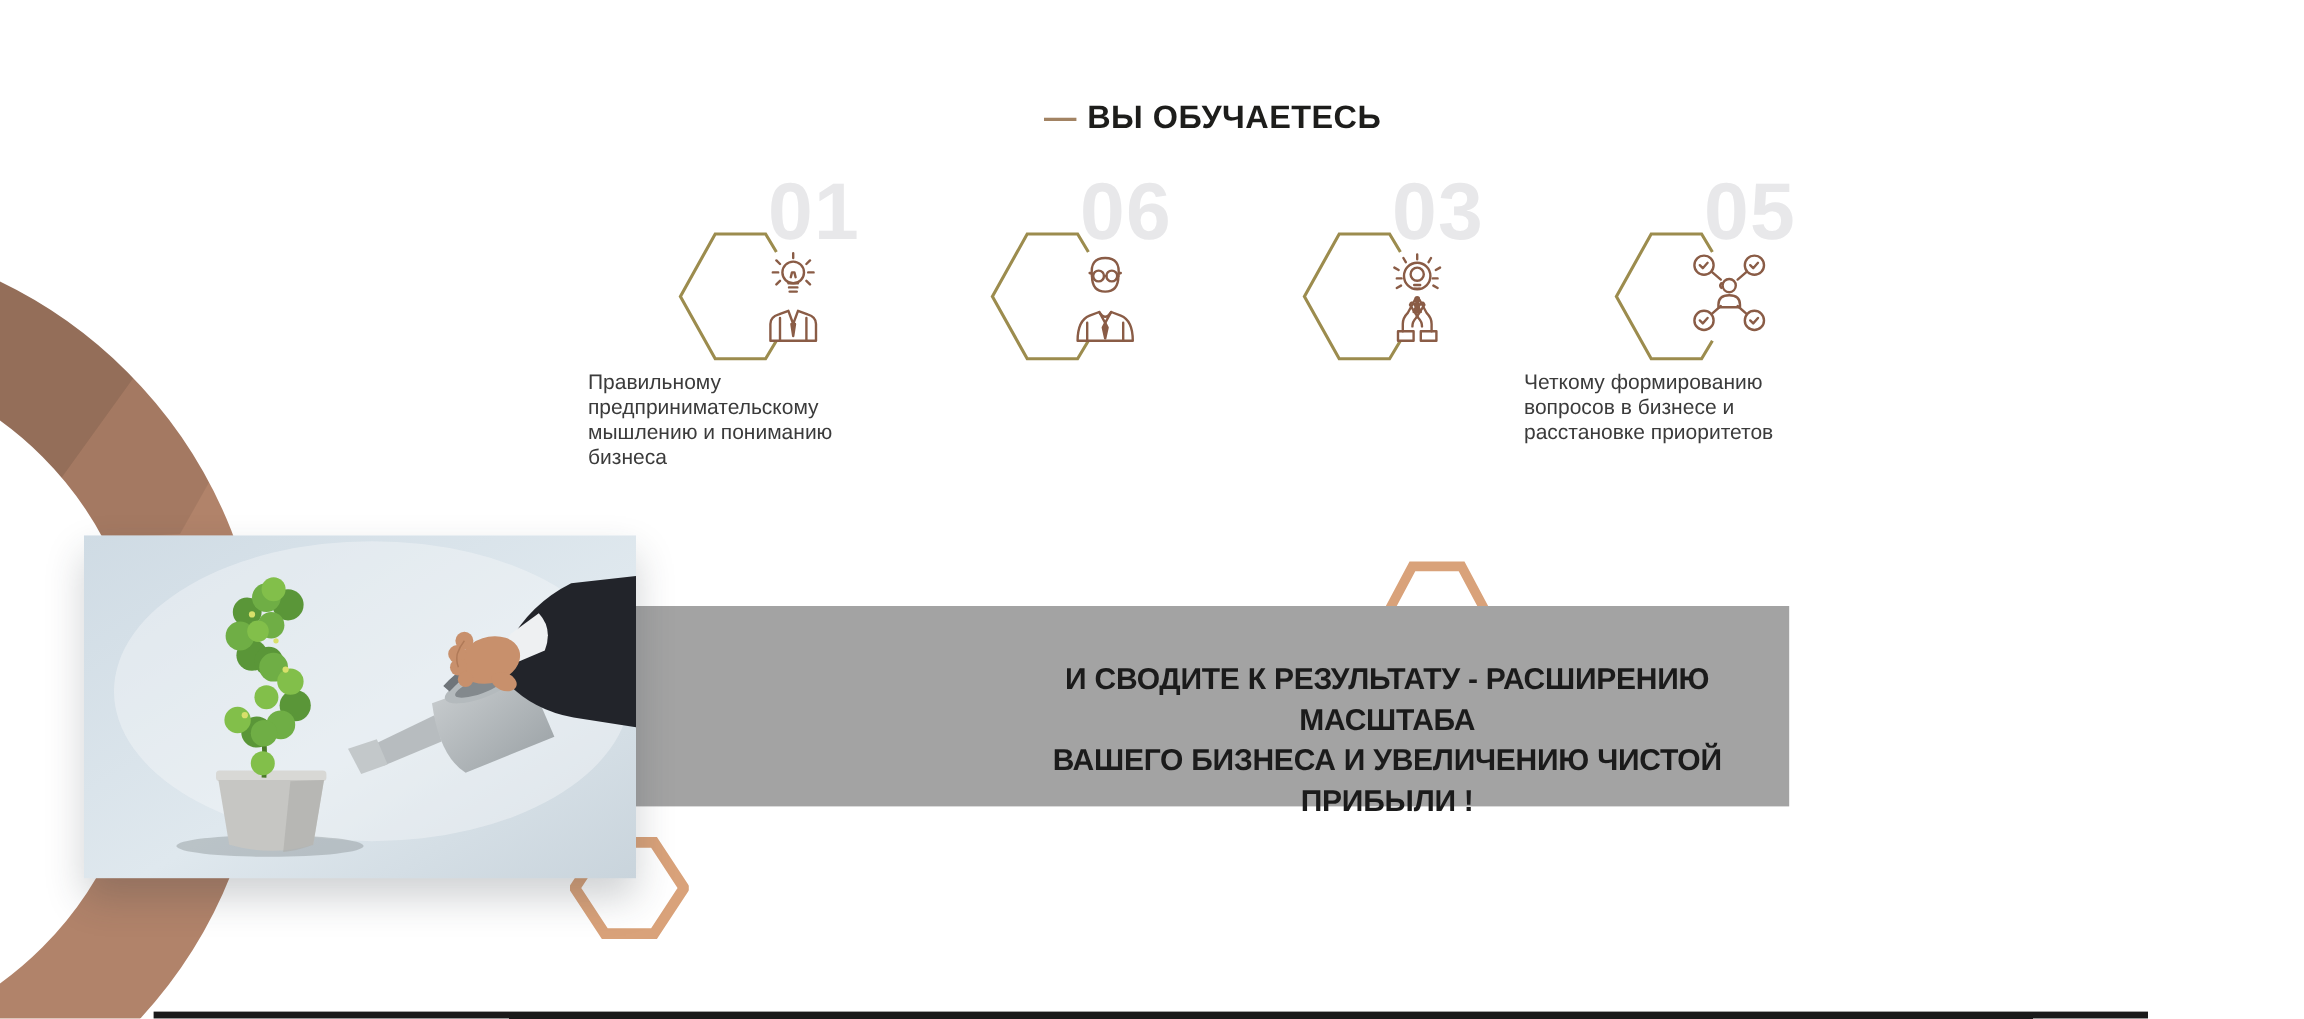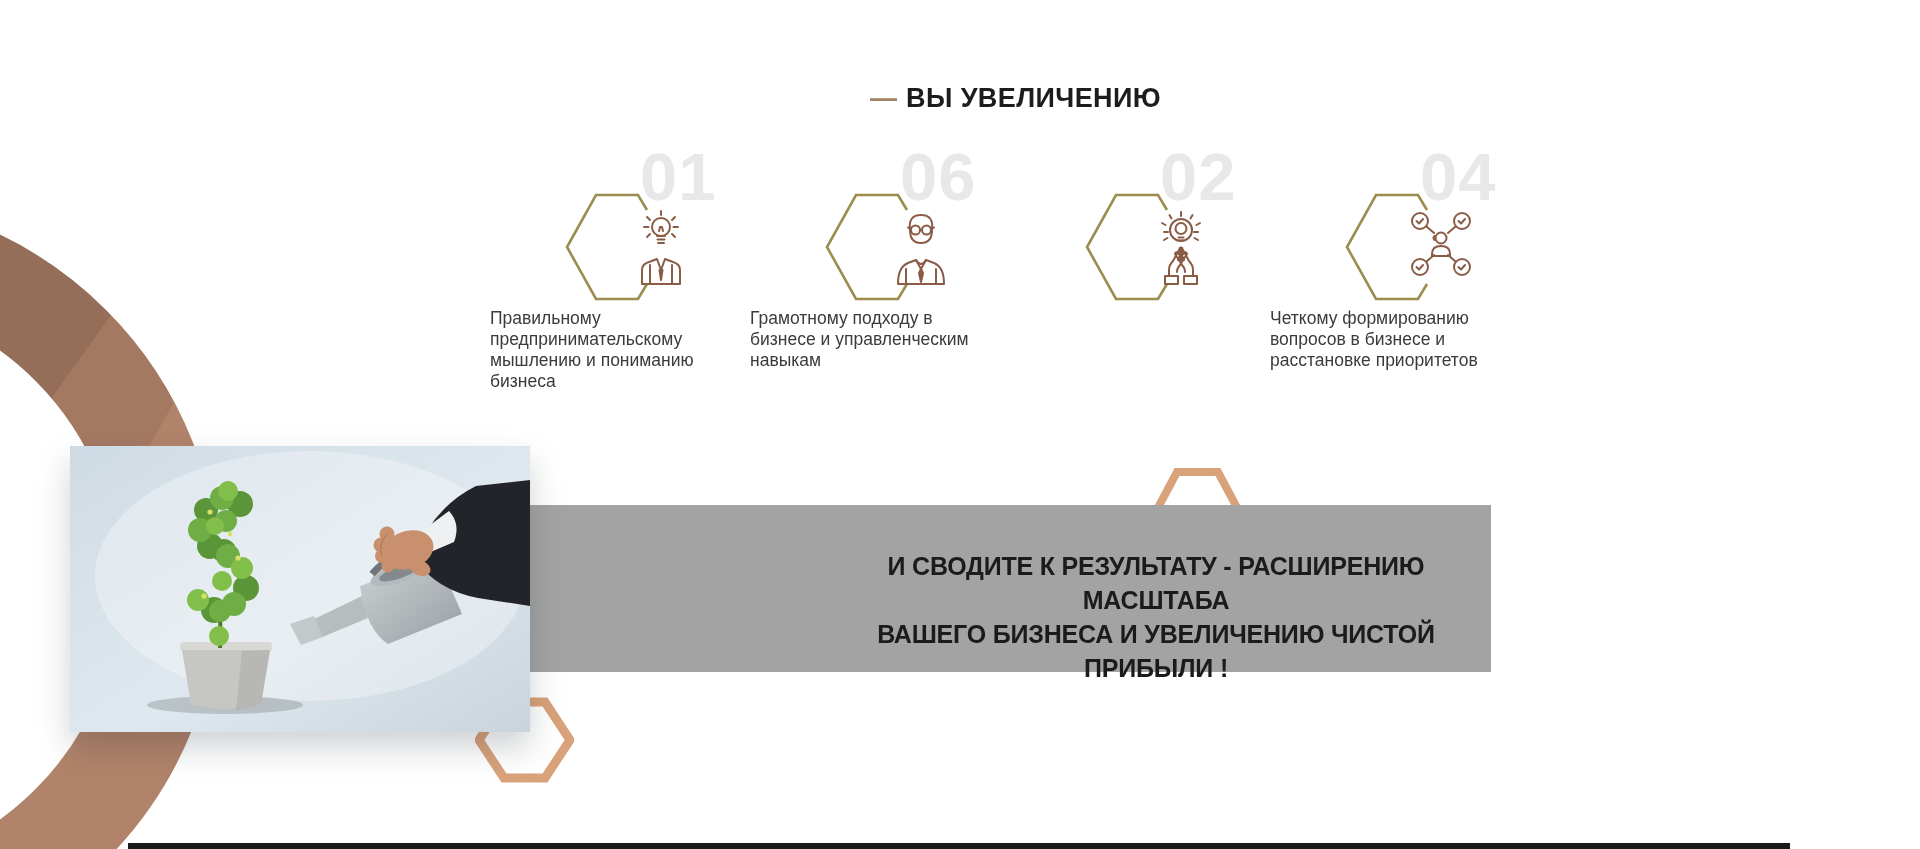--- a/index.html
+++ b/index.html
@@ -89,21 +89,21 @@
       <rect x="0" y="0" width="420" height="849" fill="#b1836a"></rect>
       <polygon points="0,215 75,240 122,300 50,400 0,375" fill="#000" opacity="0.16"></polygon>
       <polygon points="50,400 122,300 195,365 150,445 55,450" fill="#000" opacity="0.07"></polygon>
       <polygon points="75,240 165,288 122,300" fill="#fff" opacity="0.07"></polygon>
       <polygon points="0,640 85,660 50,770 0,755" fill="#000" opacity="0.05"></polygon>
     </g>
   </svg>
 
   <div class="title-row">
     <span class="title-dash">—</span>
-    <span class="page-title">ВЫ УВЕЛИЧЕНИЮ</span>
+    <span class="page-title">ВЫ ОБУЧАЕТЕСЬ</span>
   </div>
 
   <div class="item" style="left:490px">
     <div class="item-number">01</div>
     <svg class="item-hex" width="104" height="112" viewBox="0 0 104 112">
       <path d="M82,19 L73,4 L31,4 L2,56 L31,108 L73,108 L82,93" fill="none" stroke="#9c8c4e" stroke-width="2.6"></path>
     </svg>
     <svg class="item-icon icon-56" width="56" height="76" viewBox="0 0 56 76">
       <g fill="none" stroke="#8a5c46" stroke-width="2" stroke-linecap="round" stroke-linejoin="round">
         <circle cx="28" cy="17" r="9"></circle>
@@ -132,27 +132,24 @@
         <path d="M17,20 Q17,33 28,33 Q39,33 39,20"></path>
         <circle cx="22.5" cy="20" r="4.5"></circle>
         <circle cx="33.5" cy="20" r="4.5"></circle>
         <path d="M27,20 h2 M18,18.5 l-3,-1 M38,18.5 l3,-1"></path>
         <path d="M5,74 Q5,57 15,53 L23,50 Q28,58 33,50 L41,53 Q51,57 51,74 Z"></path>
         <path d="M23,50 L28,59 L33,50"></path>
         <path d="M28,59 l2,4 l-2,9 l-2,-9 z" fill="#8a5c46"></path>
         <path d="M13,74 V59 M43,74 V59"></path>
       </g>
     </svg>
-    <div class="item-label">Грамотному подходу в
-бизнесе и управленческим
-навыкам</div>
   </div>
 
   <div class="item" style="left:1010px">
-    <div class="item-number">02</div>
+    <div class="item-number">03</div>
     <svg class="item-hex" width="104" height="112" viewBox="0 0 104 112">
       <path d="M82,19 L73,4 L31,4 L2,56 L31,108 L73,108 L82,93" fill="none" stroke="#9c8c4e" stroke-width="2.6"></path>
     </svg>
     <svg class="item-icon icon-64" width="64" height="76" viewBox="0 0 64 76">
       <g fill="none" stroke="#8a5c46" stroke-width="2" stroke-linecap="round" stroke-linejoin="round">
         <circle cx="32" cy="20" r="11"></circle>
         <path d="M32,6 V2 M41.5,8.5 l2,-3.5 M47.5,15 l3.5,-2 M45,22 h4 M45.5,28 l3.5,2 M22.5,8.5 l-2,-3.5 M16.5,15 l-3.5,-2 M15,22 h4 M18.5,28 l-3.5,2"></path>
         <circle cx="32" cy="18.5" r="5.5"></circle>
         <path d="M29.5,27.5 h5 M30,30.5 h4"></path>
         <circle cx="32" cy="39" r="1.4" fill="#8a5c46"></circle>
@@ -162,21 +159,21 @@
         <rect x="16" y="66" width="13" height="8"></rect>
         <g transform="translate(64,0) scale(-1,1)">
           <path d="M20,66 V60 Q20,55 24,51 L30,40 Q32,37 33.5,40 L29,50 L35,43 Q37,41 38,44 L31,55 Q28,58 28,62"></path>
           <rect x="16" y="66" width="13" height="8"></rect>
         </g>
       </g>
     </svg>
   </div>
 
   <div class="item" style="left:1270px">
-    <div class="item-number">04</div>
+    <div class="item-number">05</div>
     <svg class="item-hex" width="104" height="112" viewBox="0 0 104 112">
       <path d="M82,19 L73,4 L31,4 L2,56 L31,108 L73,108 L82,93" fill="none" stroke="#9c8c4e" stroke-width="2.6"></path>
     </svg>
     <svg class="item-icon icon-64" width="64" height="70" viewBox="0 0 64 70">
       <g fill="none" stroke="#8a5c46" stroke-width="2" stroke-linecap="round" stroke-linejoin="round">
         <circle cx="11" cy="11" r="8"></circle>
           <path d="M7.5,11 l2.5,2.5 l4,-4.5"></path>
         <circle cx="53" cy="11" r="8"></circle>
           <path d="M49.5,11 l2.5,2.5 l4,-4.5"></path>
         <circle cx="11" cy="57" r="8"></circle>

